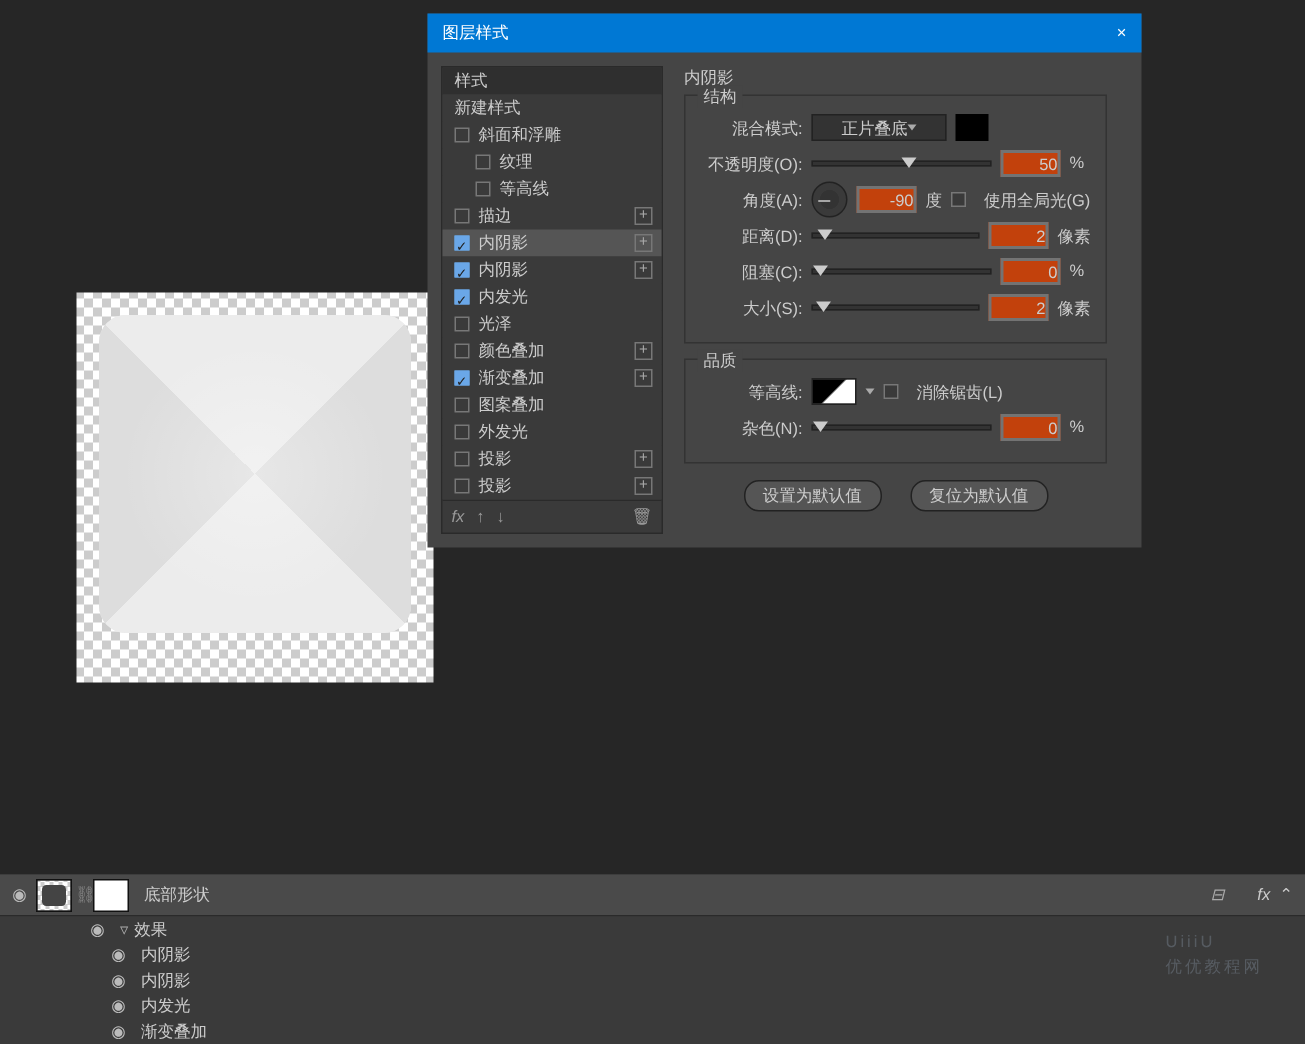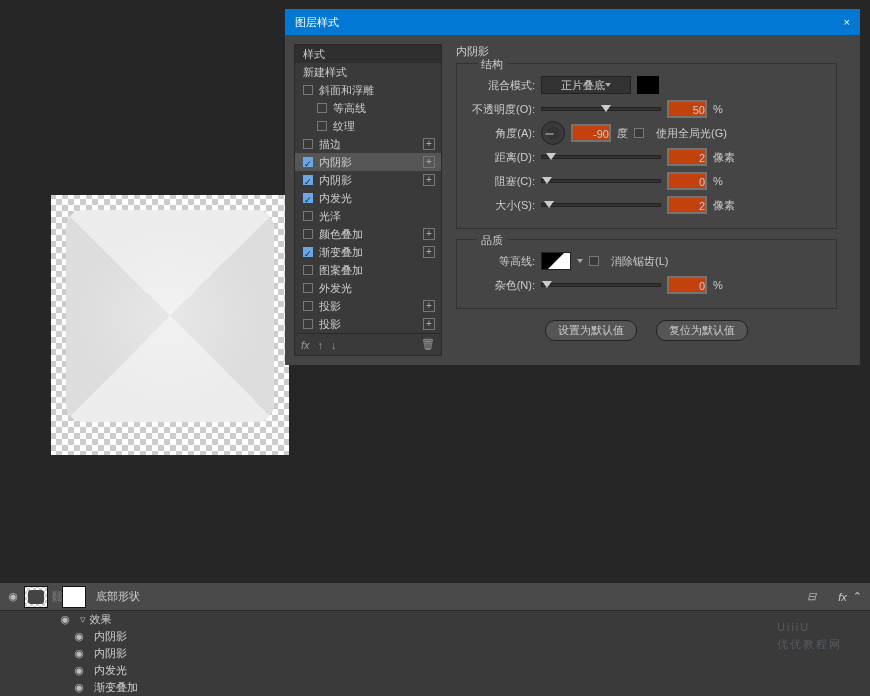--- a/index.html
+++ b/index.html
@@ -1,35 +1,35 @@
 <!DOCTYPE html>
 <html><head>
 <meta charset="utf-8">
 <style>
 *{box-sizing:border-box;font-family:"Microsoft YaHei",Arial,sans-serif;font-size:11px;margin:0;padding:0}
 body{background:#262626;width:870px;height:696px;overflow:hidden;position:relative}
 .canvas{position:absolute;left:51px;top:195px;width:238px;height:260px;background:repeating-conic-gradient(#fff 0 25%,#ccc 0 50%) 50%/12px 12px}
 .shape{position:absolute;left:15px;top:15px;width:208px;height:212px;background:#e8e8e8;border-radius:18px;overflow:hidden}
 .shape::before{content:"";position:absolute;inset:0;background:conic-gradient(from 45deg at 50% 50%,#ddd 0 90deg,#ececec 90deg 180deg,#ddd 180deg 270deg,#ececec 270deg 360deg)}
 .shape::after{content:"";position:absolute;inset:0;background:radial-gradient(circle at 50% 50%,rgba(255,255,255,.3),transparent 60%)}
-.dialog{position:absolute;left:285px;top:9px;width:575px;background:#454545;color:#ccc}
+.dialog{position:absolute;left:285px;top:9px;width:476px;background:#454545;color:#ccc}
 .titlebar{background:#0078d4;color:#fff;height:26px;line-height:26px;padding:0 10px;display:flex;justify-content:space-between}
 .dlg-body{display:flex;padding:9px;gap:0}
 .styles-panel{width:148px;background:#3a3a3a;border:1px solid #2a2a2a}
 .sp-head,.style-row{height:18px;line-height:18px;padding-left:8px;background:#3a3a3a;display:flex;align-items:center;position:relative;cursor:pointer}
 .sp-head{background:#2f2f2f}
 .ck{width:10px;height:10px;border:1px solid #777;margin-right:6px;background:#3a3a3a}
 .ck.on{background:#6aa7e8;border-color:#6aa7e8;position:relative}
 .ck.on::after{content:"✓";position:absolute;left:0;top:-3px;font-size:9px;color:#222}
 .plus{position:absolute;right:6px;color:#aaa;width:12px;height:12px;border:1px solid #777;text-align:center;line-height:10px;font-size:10px}
 .sp-foot{height:22px;border-top:1px solid #2a2a2a;display:flex;align-items:center;padding:0 6px;gap:8px;color:#999}
 .sp-foot .tr{margin-left:auto}
 .opts{flex:1;padding:0 14px}
 .fs{border:1px solid #333;padding:8px 10px 10px;margin-bottom:10px;position:relative}
-.fs-t{position:absolute;top:-7px;left:20px;background:#454545;padding:0 4px}
+.fs-t{position:absolute;top:-7px;left:8px;background:#454545;padding:0 4px}
 .row{display:flex;align-items:center;height:22px;margin:2px 0;gap:6px}
 .lab{width:68px;text-align:right}
 .sel{background:#333;border:1px solid #222;height:18px;width:90px;padding:0 4px;display:flex;align-items:center;justify-content:center}
 .car{border-top:4px solid #aaa;border-left:3px solid transparent;border-right:3px solid transparent}
 .swatch{width:22px;height:18px;background:#000}
 .slider{flex:1;height:4px;border:1px solid #222;background:#333;position:relative;max-width:120px}
 .knob{position:absolute;top:-3px;width:0;height:0;border-left:5px solid transparent;border-right:5px solid transparent;border-top:7px solid #ccc}
 .val{background:#c2410c;border:2px solid #737373;width:40px;height:18px;text-align:right;line-height:16px}
 .dial{width:24px;height:24px;border-radius:50%;border:1px solid #222;background:radial-gradient(circle at 50% 50%,#333 40%,#3a3a3a 42%);position:relative}
 .dial::after{content:"";position:absolute;left:11px;top:4px;width:1px;height:8px;background:#ccc;transform-origin:50% 8px;transform:rotate(-90deg)}
@@ -73,25 +73,25 @@
       <div class="style-row">
           <span>新建样式</span>
         </div>
       <div id="styles-list">
           <div class="style-row">
             <span class="ck"></span>
             <span>斜面和浮雕</span>
           </div>
           <div class="style-row" style="padding-left: 22px;">
             <span class="ck"></span>
+            <span>纹理</span>
+          </div>
+          <div class="style-row" style="padding-left: 22px;">
+            <span class="ck"></span>
             <span>等高线</span>
-          </div>
-          <div class="style-row" style="padding-left: 22px;">
-            <span class="ck"></span>
-            <span>纹理</span>
           </div>
           <div class="style-row">
             <span class="ck"></span>
             <span>描边</span>
             <span class="plus">+</span>
           </div>
           <div class="style-row" style="background: rgb(85, 85, 85);">
             <span class="ck on"></span>
             <span>内阴影</span>
             <span class="plus">+</span>

